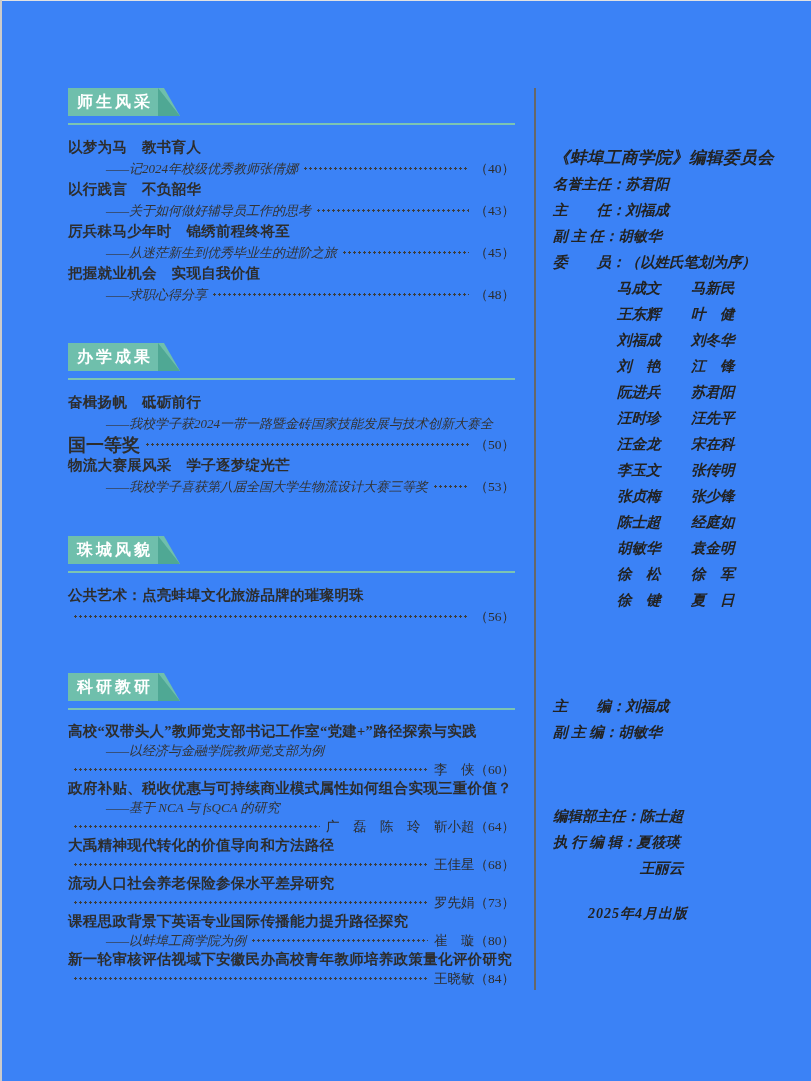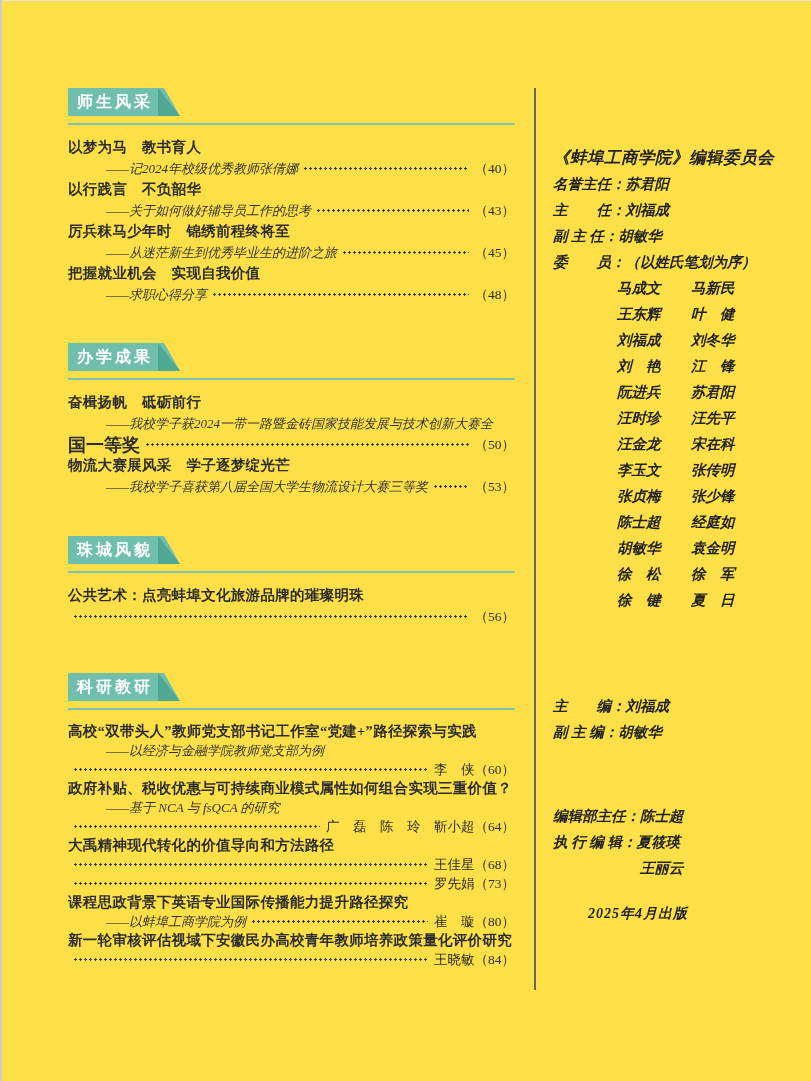--- a/index.html
+++ b/index.html
@@ -1,20 +1,20 @@
 <!DOCTYPE html>
 <html style="--teal: #6fbfac; --fold: #4fa894; --rule: #7cc4b2; --divider: #676767;"><head>
 <meta charset="utf-8">
 <style>
   :root{
     --teal:#6fbfac; --fold:#4fa894; --rule:#7cc4b2; --divider:#676767; --ink:#2d2d2d;
   }
   html,body{margin:0;padding:0;background:#fff;}
   body{font-family:"Liberation Serif","DejaVu Serif",serif;}
-  .page{position:relative;width:811px;height:1081px;background:#fde047;overflow:hidden;}
+  .page{position:relative;width:811px;height:1081px;background:#3b82f6;overflow:hidden;}
   .edge-left{position:absolute;left:0;top:0;width:2px;height:1081px;background:#cbcbcb;}
   .edge-top{position:absolute;left:0;top:0;width:811px;height:1px;background:#e2e2e2;}
 
   
   .left-col{position:absolute;left:68px;top:88px;width:447px;}
   .sec-school-achievements{margin-top:38px;}
   .sec-pearl-city{margin-top:39px;}
   .sec-research-teaching{margin-top:46px;}
 
   .badge{position:relative;width:112px;height:28px;background:var(--teal);
@@ -191,20 +191,23 @@
           <div class="article">
             <div class="ln ln-title">
               <span class="txt">大禹精神现代转化的价值导向和方法路径</span>
             </div>
             <div class="ln ln-cont">
               <span class="leader"></span>
               <span class="tail">王佳星（68）</span>
             </div>
           </div>
           <div class="article">
+            <div class="ln ln-title">
+              <span class="txt">流动人口社会养老保险参保水平差异研究</span>
+            </div>
             <div class="ln ln-cont">
               <span class="leader"></span>
               <span class="tail">罗先娟（73）</span>
             </div>
           </div>
           <div class="article">
             <div class="ln ln-title">
               <span class="txt">课程思政背景下英语专业国际传播能力提升路径探究</span>
             </div>
             <div class="ln ln-sub">

